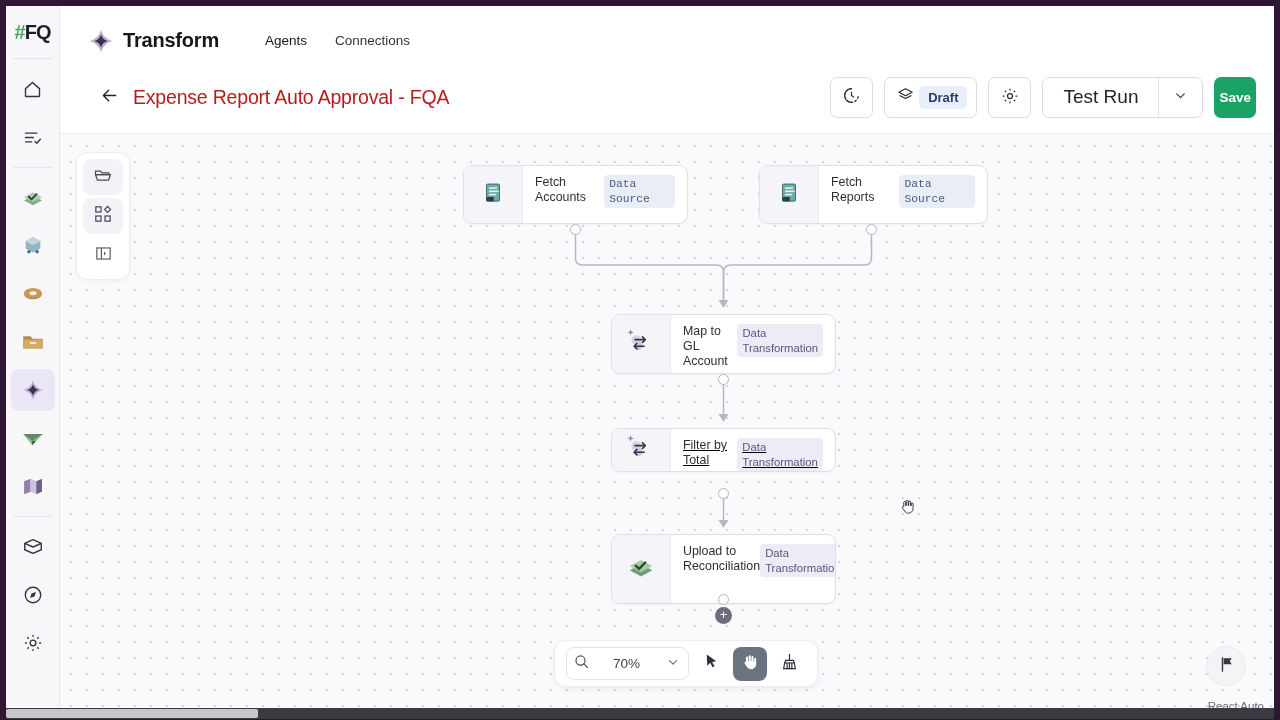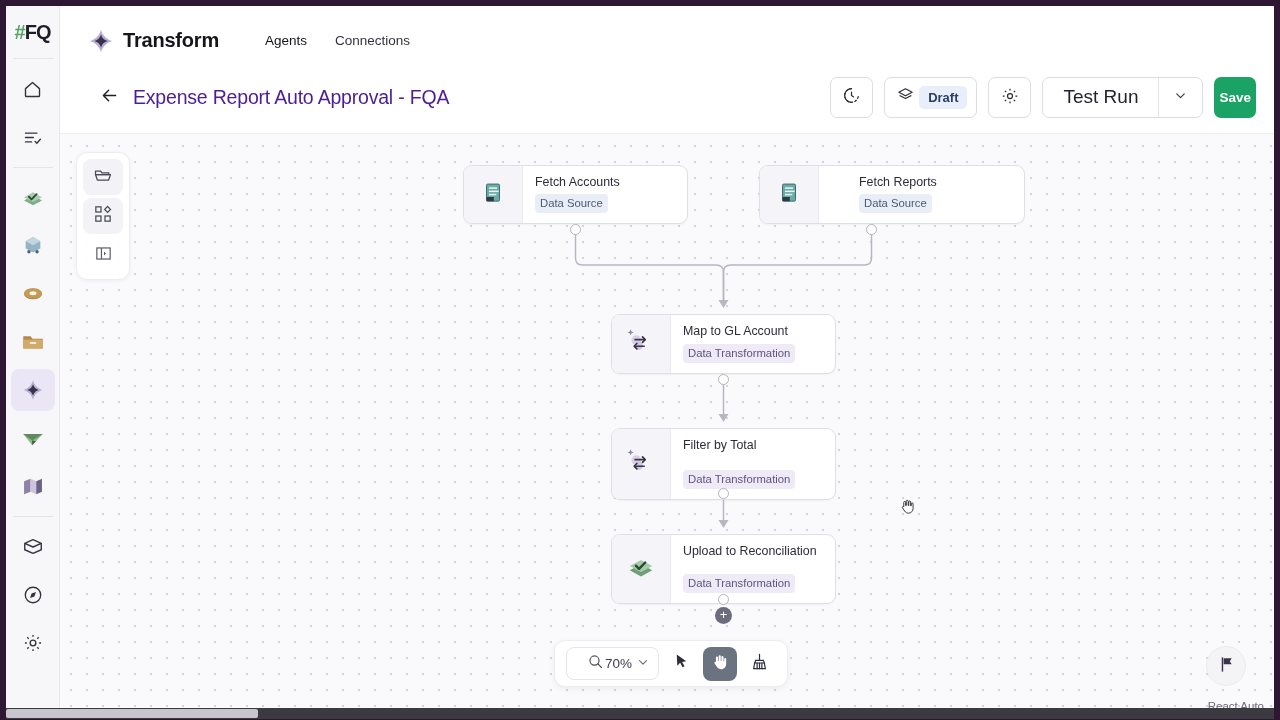--- a/index.html
+++ b/index.html
@@ -72,21 +72,21 @@
     background: #ffffff;
     display: flex; align-items: center;
     border-bottom: 1px solid #ebebf1;
   }
   .back-btn {
     margin-left: 32px; width: 34px; height: 34px;
     display: flex; align-items: center; justify-content: center;
     cursor: pointer; border-radius: 6px;
   }
   .page-title {
-    margin-left: 7px; font-size: 19.5px; color: #4c1d95; letter-spacing: -0.2px;
+    margin-left: 7px; font-size: 19.5px; color: #b91c1c; letter-spacing: -0.2px;
   }
   .head-actions {
     margin-left: auto; margin-right: 18px;
     display: flex; align-items: center; gap: 11px;
   }
   .btn {
     height: 41px; border: 1px solid #dcdce4; border-radius: 7px;
     background: #fff; display: flex; align-items: center; justify-content: center;
     cursor: pointer; color: #2a2a35; font-size: 13.5px;
   }
@@ -148,28 +148,28 @@
     display: flex; overflow: hidden; cursor: pointer;
     box-shadow: 0 1px 2px rgba(25,25,50,.045);
   }
   .node-ico {
     width: 59px; flex: 0 0 59px; background: #f5f5f9;
     display: flex; align-items: center; justify-content: center;
     border-right: 1px solid #eaeaf1;
   }
   .node-body {
     flex: 1; padding: 9px 12px 10px 12px;
-    display: flex; flex-direction: column; justify-content: space-between;
+    display: flex; flex-direction: row; justify-content: space-between;
   }
   .node-title { font-size: 12.4px; color: #2d2d3a; line-height: 1.2; }
   .node-badge {
     align-self: flex-start; font-size: 11.3px; padding: 2px 5px;
     border-radius: 4px; line-height: 1.3;
   }
-  .badge-source { background: #e9edf5; color: #4a5a78; }
+  .badge-source { background: #e9edf5; color: #4a5a78; font-family: Liberation Mono, monospace; }
   .badge-transform { background: #eeeaf6; color: #5d5580; }
 
   .port {
     position: absolute; width: 11px; height: 11px; border-radius: 50%;
     background: #fff; border: 1.6px solid #b3b3c2;
   }
   .plus-btn {
     position: absolute; width: 17px; height: 17px; border-radius: 50%;
     background: #6c6c7d; color: #fff; font-size: 13px; line-height: 15px;
     text-align: center; cursor: pointer;
@@ -177,22 +177,22 @@
 
   
   .zoombar {
     position: absolute; left: 494px; bottom: 21px;
     height: 47px; padding: 0 11px;
     background: #fff; border: 1px solid #ececf2; border-radius: 11px;
     display: flex; align-items: center; gap: 5px;
     box-shadow: 0 2px 6px rgba(20,20,40,.06);
   }
   .zoomselect {
-    display: flex; align-items: center; gap: 1px;
-    height: 33px; padding: 0 8px 0 20px;
+    display: flex; align-items: center; gap: 23px;
+    height: 33px; padding: 0 8px 0 6px;
     border: 1px solid #e4e4ec; border-radius: 8px; cursor: pointer;
   }
   .zoomval { font-size: 13.5px; color: #3c3c4a; min-width: 30px; }
   .zt { width: 34px; height: 34px; border-radius: 8px; cursor: pointer;
         display: flex; align-items: center; justify-content: center; }
   .zt.active { background: #6b7280; }
 
   .flag-btn {
     position: absolute; right: 28px; bottom: 22px;
     width: 40px; height: 40px; border-radius: 50%;
@@ -475,21 +475,21 @@
           </svg>
         </span>
       </div>
       <div class="node-body">
         <div class="node-title">Fetch Accounts</div>
         <div class="node-badge badge-source">Data Source</div>
       </div>
     </div>
     <div class="port" style="left:510px;top:90px;"></div>
 
-    <div class="node" style="left:699px;top:31px;width:266px;height:59px;gap:28px;">
+    <div class="node" style="left:699px;top:31px;width:229px;height:59px;">
       <div class="node-ico">
         <span>
           <svg width="26" height="26" viewBox="0 0 32 32">
             <rect x="8" y="5" width="16" height="21" rx="1.5" fill="#6aada8"></rect>
             <rect x="8" y="5" width="16" height="21" rx="1.5" fill="none" stroke="#3c6b68" stroke-width="1.2"></rect>
             <rect x="11" y="9" width="10" height="1.9" fill="#eaf3f2"></rect>
             <rect x="11" y="13" width="12" height="1.9" fill="#eaf3f2"></rect>
             <rect x="11" y="17" width="9" height="1.9" fill="#eaf3f2"></rect>
             <path d="M8 21h9v5H8z" fill="#2f3b44"></path>
           </svg>
@@ -516,21 +516,21 @@
           </svg>
         </span>
       </div>
       <div class="node-body">
         <div class="node-title">Map to GL Account</div>
         <div class="node-badge badge-transform">Data Transformation</div>
       </div>
     </div>
     <div class="port" style="left:658px;top:240px;"></div>
 
-    <div class="node" style="left:551px;top:294px;width:225px;height:72px;">
+    <div class="node" style="left:551px;top:294px;width:225px;height:44px;text-decoration:underline;">
       <div class="node-ico">
         <span>
           <svg width="34" height="32" viewBox="0 0 36 34">
             <path d="M7 3.5l.9 2.4 2.4.9-2.4.9L7 10.1l-.9-2.4-2.4-.9 2.4-.9z" fill="#8d84ab"></path>
             <circle cx="13" cy="15" r="5.2" fill="#d8d1e6"></circle>
             <circle cx="15.5" cy="21" r="4.4" fill="#cfc7e0"></circle>
             <path d="M11 14.5h11" stroke="#3a3346" stroke-width="1.8" fill="none"></path>
             <path d="M19.6 11.6l2.9 2.9-2.9 2.9" stroke="#3a3346" stroke-width="1.8" fill="none" stroke-linecap="round" stroke-linejoin="round"></path>
             <path d="M22 21.5H11" stroke="#3a3346" stroke-width="1.8" fill="none"></path>
             <path d="M13.6 18.6 10.7 21.5l2.9 2.9" stroke="#3a3346" stroke-width="1.8" fill="none" stroke-linecap="round" stroke-linejoin="round"></path>

